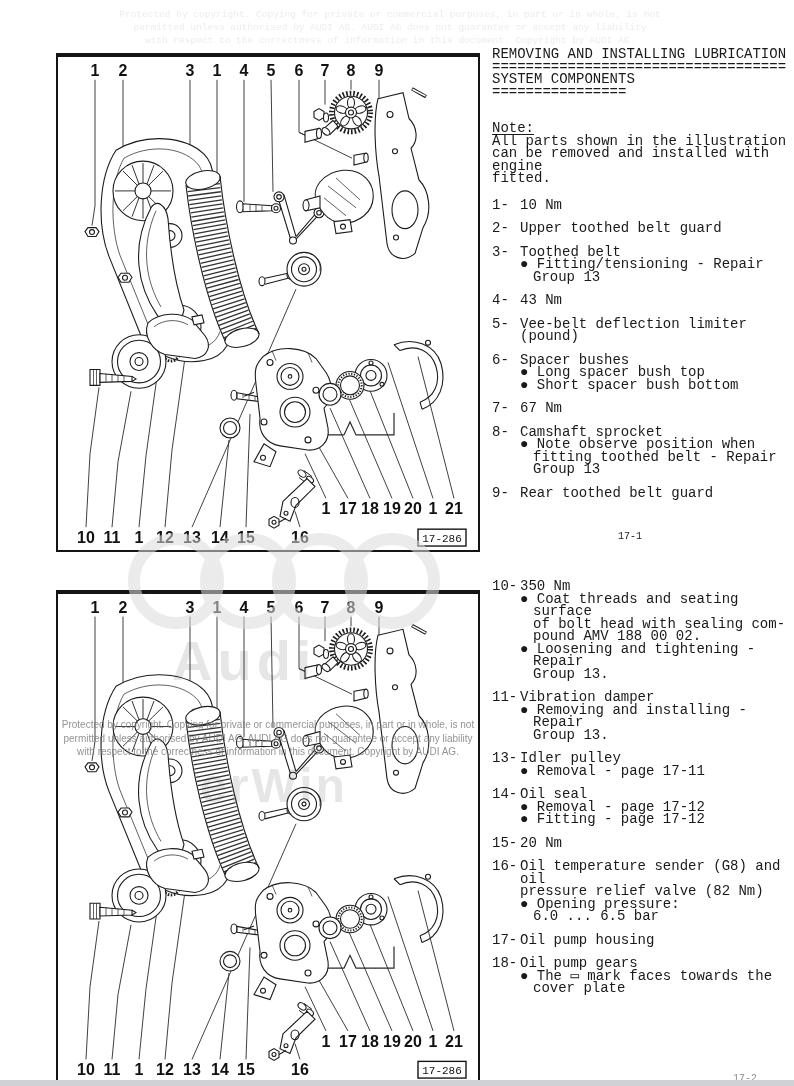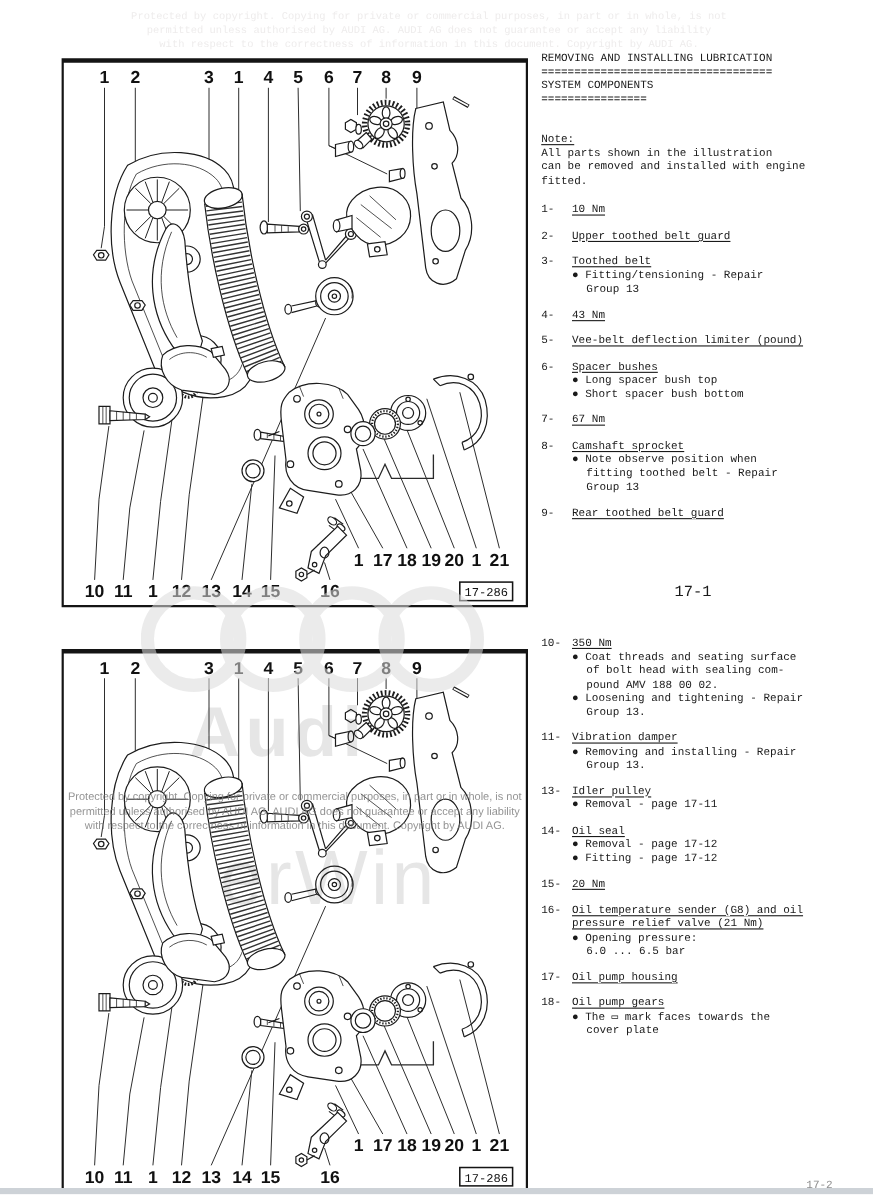--- a/index.html
+++ b/index.html
@@ -3,49 +3,49 @@
 <meta charset="utf-8">
 <style>
   html,body{margin:0;padding:0;background:#ffffff;}
   #page{position:relative;width:794px;height:1086px;background:#fff;overflow:hidden;
         font-family:"Liberation Mono","DejaVu Sans Mono",monospace;color:#1a1a1a;}
   
   .top-band{position:absolute;left:40px;top:8px;width:700px;text-align:center;
             font-size:9.5px;line-height:13px;color:#eeecec;z-index:1;}
   .rings{position:absolute;left:128px;top:531px;z-index:3;opacity:.55;pointer-events:none;}
   .brand1{position:absolute;left:172px;top:628px;z-index:3;font-family:"Liberation Sans","DejaVu Sans",sans-serif;
-          font-weight:700;font-size:64px;letter-spacing:5px;color:rgba(60,60,60,.13);pointer-events:none;}
+          font-weight:700;font-size:56px;letter-spacing:5px;color:rgba(60,60,60,.13);pointer-events:none;}
   .brand2{position:absolute;left:200px;top:758px;z-index:3;font-family:"Liberation Sans","DejaVu Sans",sans-serif;
-          font-weight:400;font-size:70px;letter-spacing:3px;color:rgba(60,60,60,.13);pointer-events:none;}
+          font-weight:700;font-size:48px;letter-spacing:3px;color:rgba(60,60,60,.13);pointer-events:none;}
   .cp-lines{position:absolute;left:60px;top:718px;width:416px;z-index:4;text-align:center;
             font-family:"Liberation Sans","DejaVu Sans",sans-serif;font-size:10px;line-height:13.5px;
             color:rgba(120,120,120,.8);pointer-events:none;}
   
   .panel{position:absolute;left:56px;width:420px;background:transparent;z-index:2;
          border:2px solid #141414;border-top:4px solid #141414;box-sizing:content-box;}
   #panel1{top:53px;height:493px;}
   #panel2{top:590px;height:488px;}
   .panel svg{display:block;}
   
-  .rc{position:absolute;left:492px;width:300px;font-size:10px;line-height:12.5px;z-index:2;}
+  .rc{position:absolute;left:492px;width:300px;font-size:14px;line-height:12.5px;z-index:2;}
   #rc-top{top:48px;}
   #rc-bottom{top:580px;}
   .rule{letter-spacing:0;}
   .hgap{height:24px;}
   .note-label{text-decoration:underline;text-underline-offset:2px;text-align:right;}
   .note-text{white-space:pre-line;}
   .note{margin-bottom:14px;}
   .item{display:flex;margin-bottom:11px;}
   .inum{flex:0 0 28px;}
   .ibody{flex:1;}
-  .ititle{white-space:pre-line;text-decoration:underline;text-underline-offset:2px;}
+  .ititle{white-space:pre-line;text-underline-offset:2px;}
   .bullet{padding-left:13px;text-indent:-13px;white-space:pre-line;}
   .bullet::before{content:"\25CF\00a0";}
   .pageno-top{position:absolute;left:480px;top:531px;width:300px;text-align:center;
-              font-size:14px;z-index:2;}
+              font-size:10px;z-index:2;}
   .pageno-bottom{position:absolute;left:733px;top:1073px;font-size:10px;color:#8d8d8d;z-index:2;}
   .bottom-strip{position:absolute;left:0;top:1080px;width:794px;height:6px;background:#cdd2d7;z-index:5;}
 </style>
 </head>
 <body>
 
 <div id="page">
 
   <div class="top-band">
     <div>Protected by copyright. Copying for private or commercial purposes, in part or in whole, is not</div>
@@ -615,21 +615,21 @@
           <span class="inum">14-</span>
           <div class="ibody"><span class="ititle">Oil seal</span><div class="bullet">Removal - page 17-12</div><div class="bullet">Fitting - page 17-12</div></div>
         </div>
         <div class="item">
           <span class="inum">15-</span>
           <div class="ibody"><span class="ititle">20 Nm</span></div>
         </div>
         <div class="item">
           <span class="inum">16-</span>
           <div class="ibody"><span class="ititle">Oil temperature sender (G8) and oil
-pressure relief valve (21 Nm)</span><div class="bullet">Opening pressure:
+pressure relief valve (82 Nm)</span><div class="bullet">Opening pressure:
 6.0 ... 6.5 bar</div></div>
         </div>
         <div class="item">
           <span class="inum">17-</span>
           <div class="ibody"><span class="ititle">Oil pump housing</span></div>
         </div>
         <div class="item">
           <span class="inum">18-</span>
           <div class="ibody"><span class="ititle">Oil pump gears</span><div class="bullet">The ▭ mark faces towards the
 cover plate</div></div>

